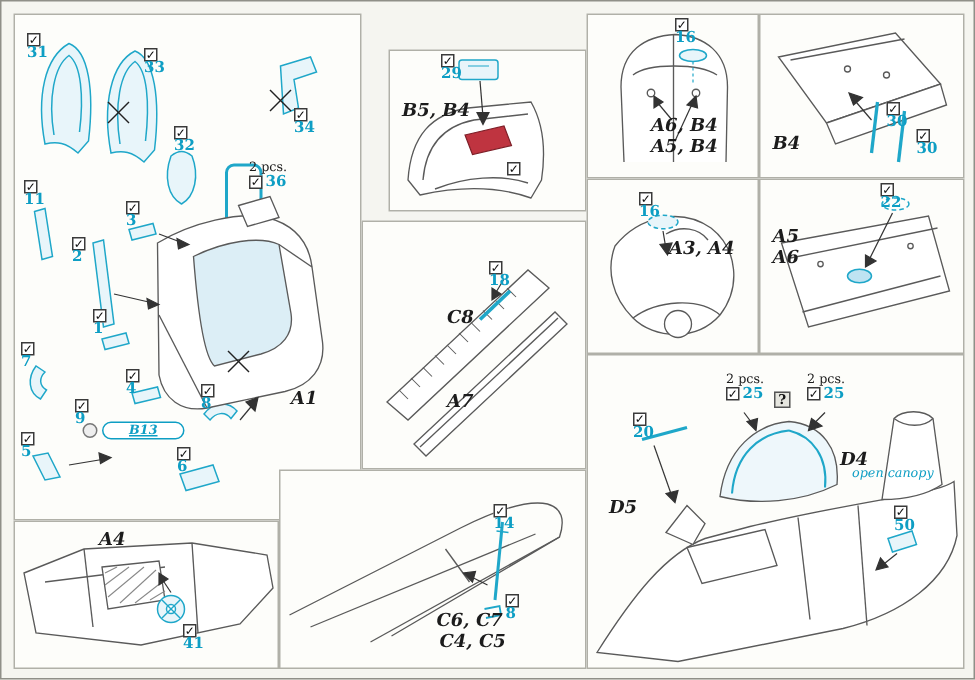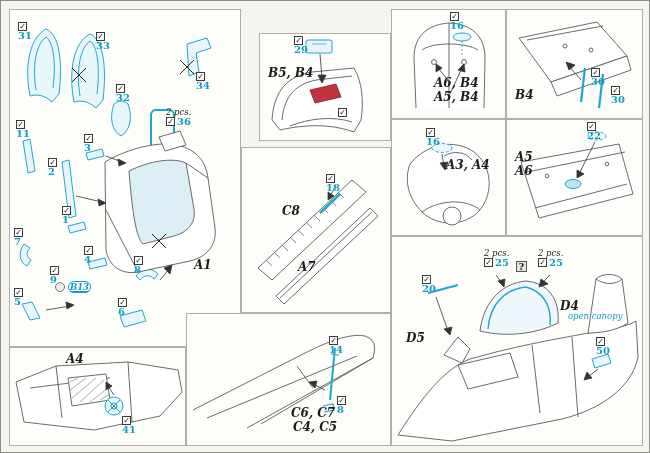--- a/index.html
+++ b/index.html
@@ -7,24 +7,24 @@
   body { font-family:"DejaVu Serif", serif; background:#e9e9e4; }
   .sheet { position:absolute; left:0; top:0; width:650px; height:453px;
            background:#f5f5f0; border:1px solid #8f8f88; overflow:hidden; }
   .panel { position:absolute; background:#fdfdfa; border:1px solid #b0b0a8; }
   .panel svg { position:absolute; left:0; top:0; }
   .part { position:absolute; display:flex; flex-direction:column; align-items:flex-start; line-height:1; z-index:3; }
   .row { display:flex; align-items:flex-start; gap:2px; }
   .chk { width:9px; height:9px; border:1px solid #3a3a3a; background:#fff;
          font-size:8px; line-height:8px; text-align:center; color:#111; display:inline-block; }
   .num { font-weight:bold; font-size:10px; color:#0e9ec4; white-space:nowrap; }
-  .qty { font-style:italic; font-size:8.5px; color:#1c1c1c; white-space:nowrap; }
+  .qty { font-size:8.5px; color:#1c1c1c; white-space:nowrap; }
   .ref { position:absolute; font-style:italic; font-weight:bold; font-size:12px; color:#1c1c1c; white-space:nowrap; z-index:3; }
   .note { position:absolute; font-style:italic; font-size:8.5px; color:#0e9ec4; white-space:nowrap; z-index:3;margin-top:48px; }
-  .badge { position:absolute; border:1.2px solid #0e9ec4; border-radius:8px; padding:0 1px;
+  .badge { position:absolute; border:1.2px solid #0e9ec4; border-radius:8px; padding:0 17px;
            font-style:italic; font-weight:bold; font-size:8.5px; color:#0e9ec4; background:#fff; z-index:3;text-decoration:underline; }
   .qbox { position:absolute; width:11px; height:11px; border:1px solid #555; background:#e6e6df;
           font-size:9px; line-height:10px; text-align:center; font-weight:bold; color:#111; z-index:3; }
 </style>
 </head>
 <body>
 
 <div class="sheet">
 
   <section class="panel" style="left:8px;top:8px;width:232px;height:338px">
@@ -232,21 +232,21 @@
       <line x1="98" y1="46" x2="78" y2="65" stroke="#1fa7c9" stroke-width="2.5"></line>
       <g stroke="#333" fill="#333" stroke-width="0.8">
         <line x1="94" y1="38" x2="88" y2="48"></line>
           <polygon points="86,52 86,44 92,48"></polygon>
       </g>
     </svg>
     <span class="part" style="left:84px;top:26px">
         <span class="chk">✓</span>
         <span class="num">18</span>
       </span>
-    <span class="ref" style="left:40px;top:56px">C8</span>
+    <span class="ref" style="left:56px;top:56px">C8</span>
     <span class="ref" style="left:56px;top:112px">A7</span>
   </section>
 
   <section class="panel" style="left:185px;top:312px;width:205px;height:133px">
     <svg width="203" height="131" viewBox="0 0 203 131">
       <g stroke="#5a5a5a" fill="none" stroke-width="0.9">
         <path d="M6,96 L120,38 Q160,18 178,22 Q192,26 186,44 L74,110"></path>
         <path d="M20,104 L170,42"></path>
         <path d="M60,114 L186,44"></path>
         <path d="M110,52 L126,74"></path>

